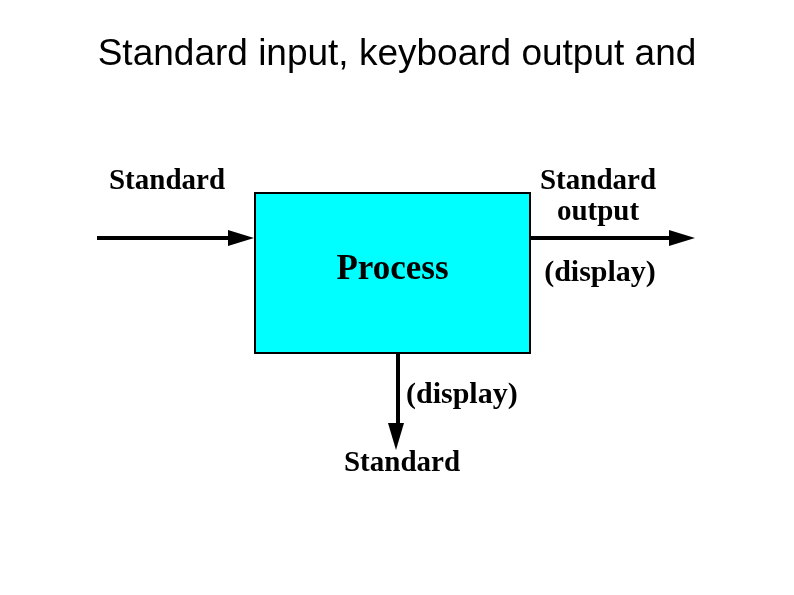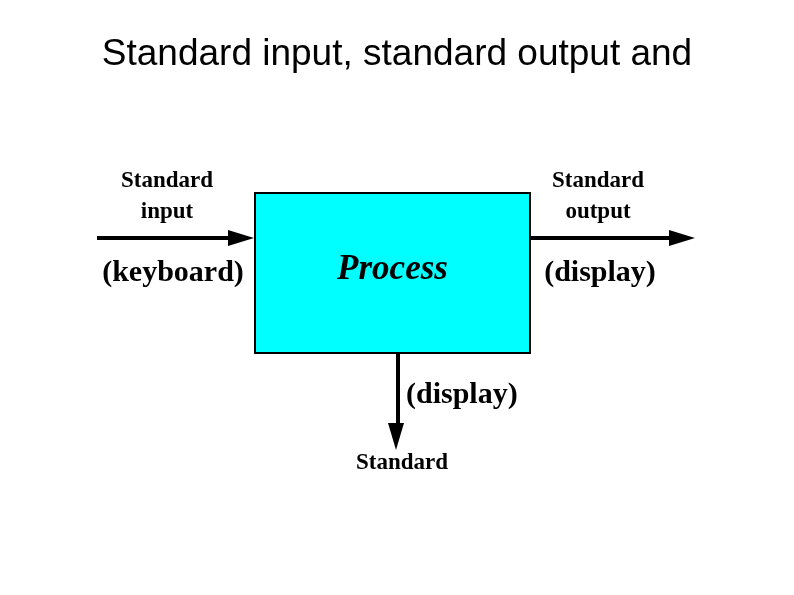--- a/index.html
+++ b/index.html
@@ -29,21 +29,21 @@
     font-weight: 400;
   }
   .serif-label {
     position: absolute;
     font-family: "Liberation Serif", "DejaVu Serif", serif;
     font-weight: bold;
     color: #000000;
     text-align: center;
   }
   .two-line {
-    font-size: 23px;
+    font-size: 29px;
     line-height: 31px;
     width: 160px;
   }
   .device {
     font-size: 30px;
     line-height: 34px;
   }
   .process-box {
     position: absolute;
     left: 254px;
@@ -56,21 +56,20 @@
     display: flex;
     align-items: center;
     justify-content: center;
     padding-bottom: 10px;
   }
   .process-label {
     font-family: "Liberation Serif", "DejaVu Serif", serif;
     font-weight: bold;
     font-size: 35px;
     color: #000000;
-    font-style: italic;
   }
   .hline {
     position: absolute;
     height: 4px;
     background: #000000;
   }
   .vline {
     position: absolute;
     width: 4px;
     background: #000000;
@@ -106,32 +105,30 @@
   #stderr-head   { left: 388px; top: 423px; }
   #stderr-device { left: 406px; top: 376px; text-align: left; }
   #stderr-label  { left: 322px; top: 446px; }
 </style>
 </head>
 <body>
 
 <div class="slide">
 
   <div class="title">
-    <div>Standard input, standard output and</div>
+    <div>Standard input, keyboard output and</div>
   </div>
 
   <div class="serif-label two-line" id="stdin-label">
     <div>Standard</div>
-    <div>input</div>
   </div>
 
   <div class="hline" id="stdin-line"></div>
   <div class="head-right" id="stdin-head"></div>
 
-  <div class="serif-label device" id="stdin-device">(keyboard)</div>
 
   <div class="process-box" style="background-color: rgb(0, 255, 255);">
     <span class="process-label">Process</span>
   </div>
 
   <div class="serif-label two-line" id="stdout-label">
     <div>Standard</div>
     <div>output</div>
   </div>
 

